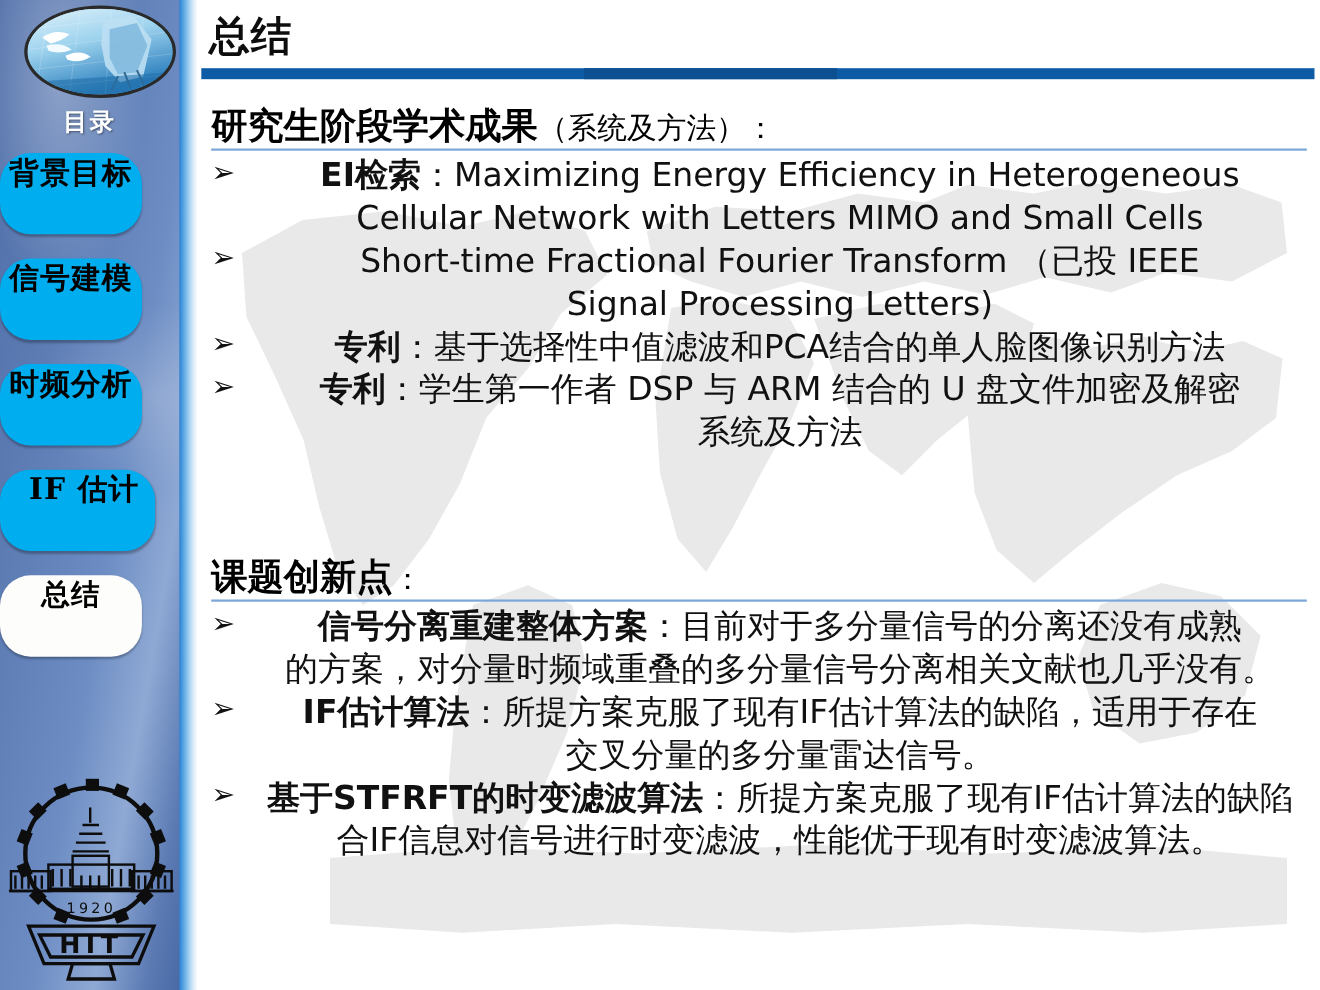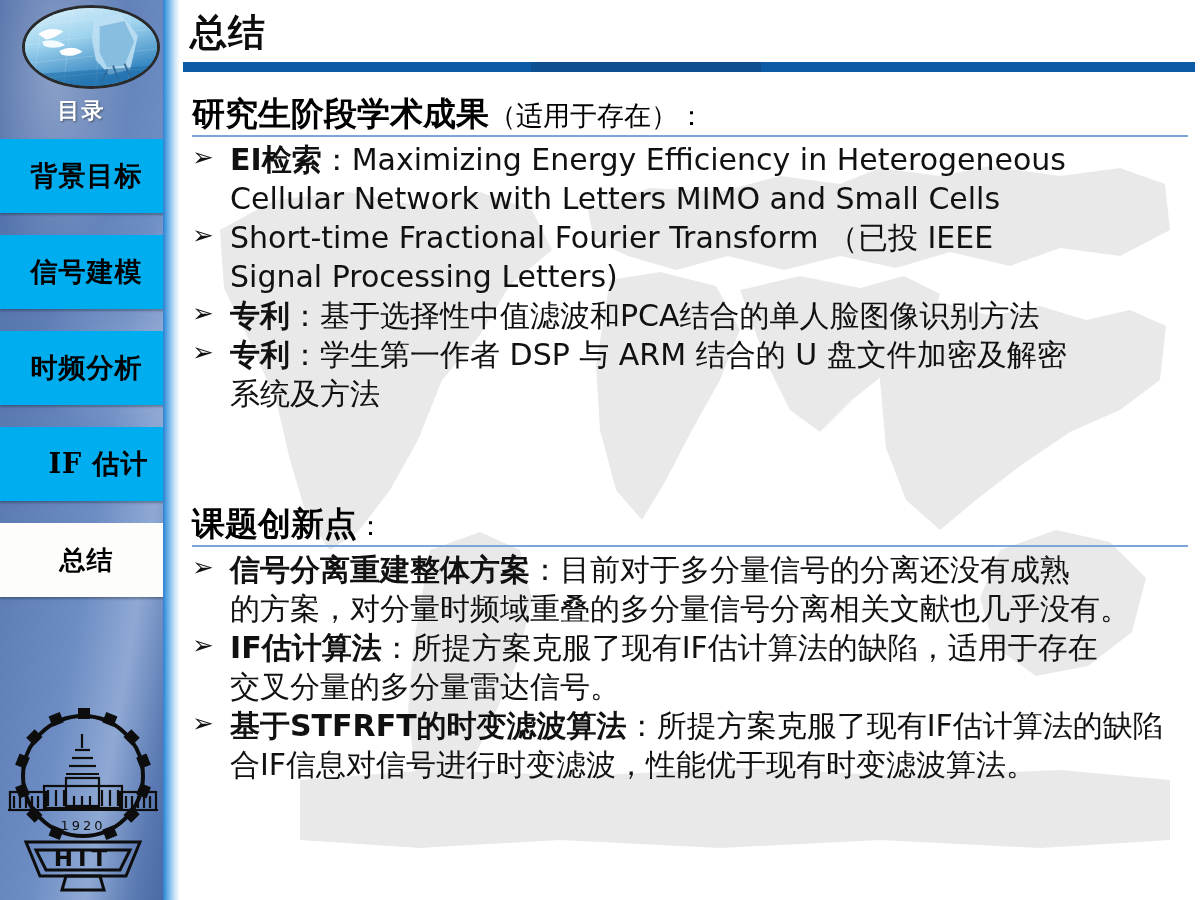--- a/index.html
+++ b/index.html
@@ -54,25 +54,25 @@
 
   .toc-title{
     position:absolute;left:0;top:88px;width:163px;height:46px;z-index:4;
     display:flex;align-items:center;justify-content:center;
     color:#ffffff;font-size:22px;font-weight:bold;letter-spacing:2px;
     text-shadow:1px 1px 2px rgba(0,0,0,.45);
   }
 
   .nav{position:absolute;left:0;top:139px;width:163px;z-index:4;}
   .nav-item{
-    position:relative;width:173px;height:74px;margin-bottom:22px;
+    position:relative;width:129px;height:74px;margin-bottom:22px;
     background:#00aeef;
-    display:flex;align-items:center;justify-content:center;
+    display:flex;justify-content:center;
     box-shadow:0 2px 2px rgba(0,0,0,.28);
-    color:#000000;font-size:27px;font-weight:bold;letter-spacing:1px;
+    color:#000000;font-size:27px;font-weight:bold;letter-spacing:1px;border-radius:28px;
   }
   .nav-item.serif{font-family:"DejaVu Serif","Liberation Serif",serif;padding-left:12px;}
   .nav-item.active{
     background:#fdfdfb;color:#000;font-size:26px;
   }
 
   .hit-logo{
     position:absolute;left:8px;top:700px;width:150px;height:196px;z-index:4;
   }
   .hit-logo svg{display:block;width:100%;height:100%;}
@@ -113,21 +113,21 @@
     width:38px;flex:0 0 38px;font-size:26px;line-height:1.38;
     color:#111;font-family:"DejaVu Sans","Liberation Sans",sans-serif;
   }
   .bul .txt{flex:1 1 auto;}
   .bul .txt b{font-weight:bold;}
 
   
   #sec-achievements{top:96px;}
   #sec-innovation{top:506px;}
 
-  .line{white-space:nowrap;}
+  .line{white-space:nowrap;text-align:center;}
 </style>
 </head>
 <body>
 
 <div id="slide">
 
   <div class="worldmap">
     <svg viewBox="0 0 1020 820" preserveAspectRatio="none" aria-hidden="true">
       <g fill="#e9e9e9">
         <path d="M40 150 L95 120 L170 112 L240 126 L300 112 L352 130 L372 170 L330 205 L300 255 L262 300 L238 360 L210 410 L178 452 L150 470 L128 440 L110 380 L96 320 L70 262 L44 208 Z"></path>
@@ -241,21 +241,21 @@
 
   <div class="side-bevel"></div>
 
   <div class="content">
 
     <div class="slide-title">总结</div>
     <div class="title-rule"></div>
 
     <div class="sec" id="sec-achievements">
       <div class="sec-head">
-        <span>研究生阶段学术成果</span><span class="sub">（适用于存在）：</span>
+        <span>研究生阶段学术成果</span><span class="sub">（系统及方法）：</span>
       </div>
       <div class="hrule"></div>
       <div id="bullets-0">
           <div class="bul">
             <div class="mark">➢</div>
             <div class="txt">
               <div class="line"><b>EI检索</b><span>：Maximizing Energy Efficiency in Heterogeneous</span></div>
               <div class="line"><span>Cellular Network with Letters MIMO and Small Cells</span></div>
             </div>
           </div>

